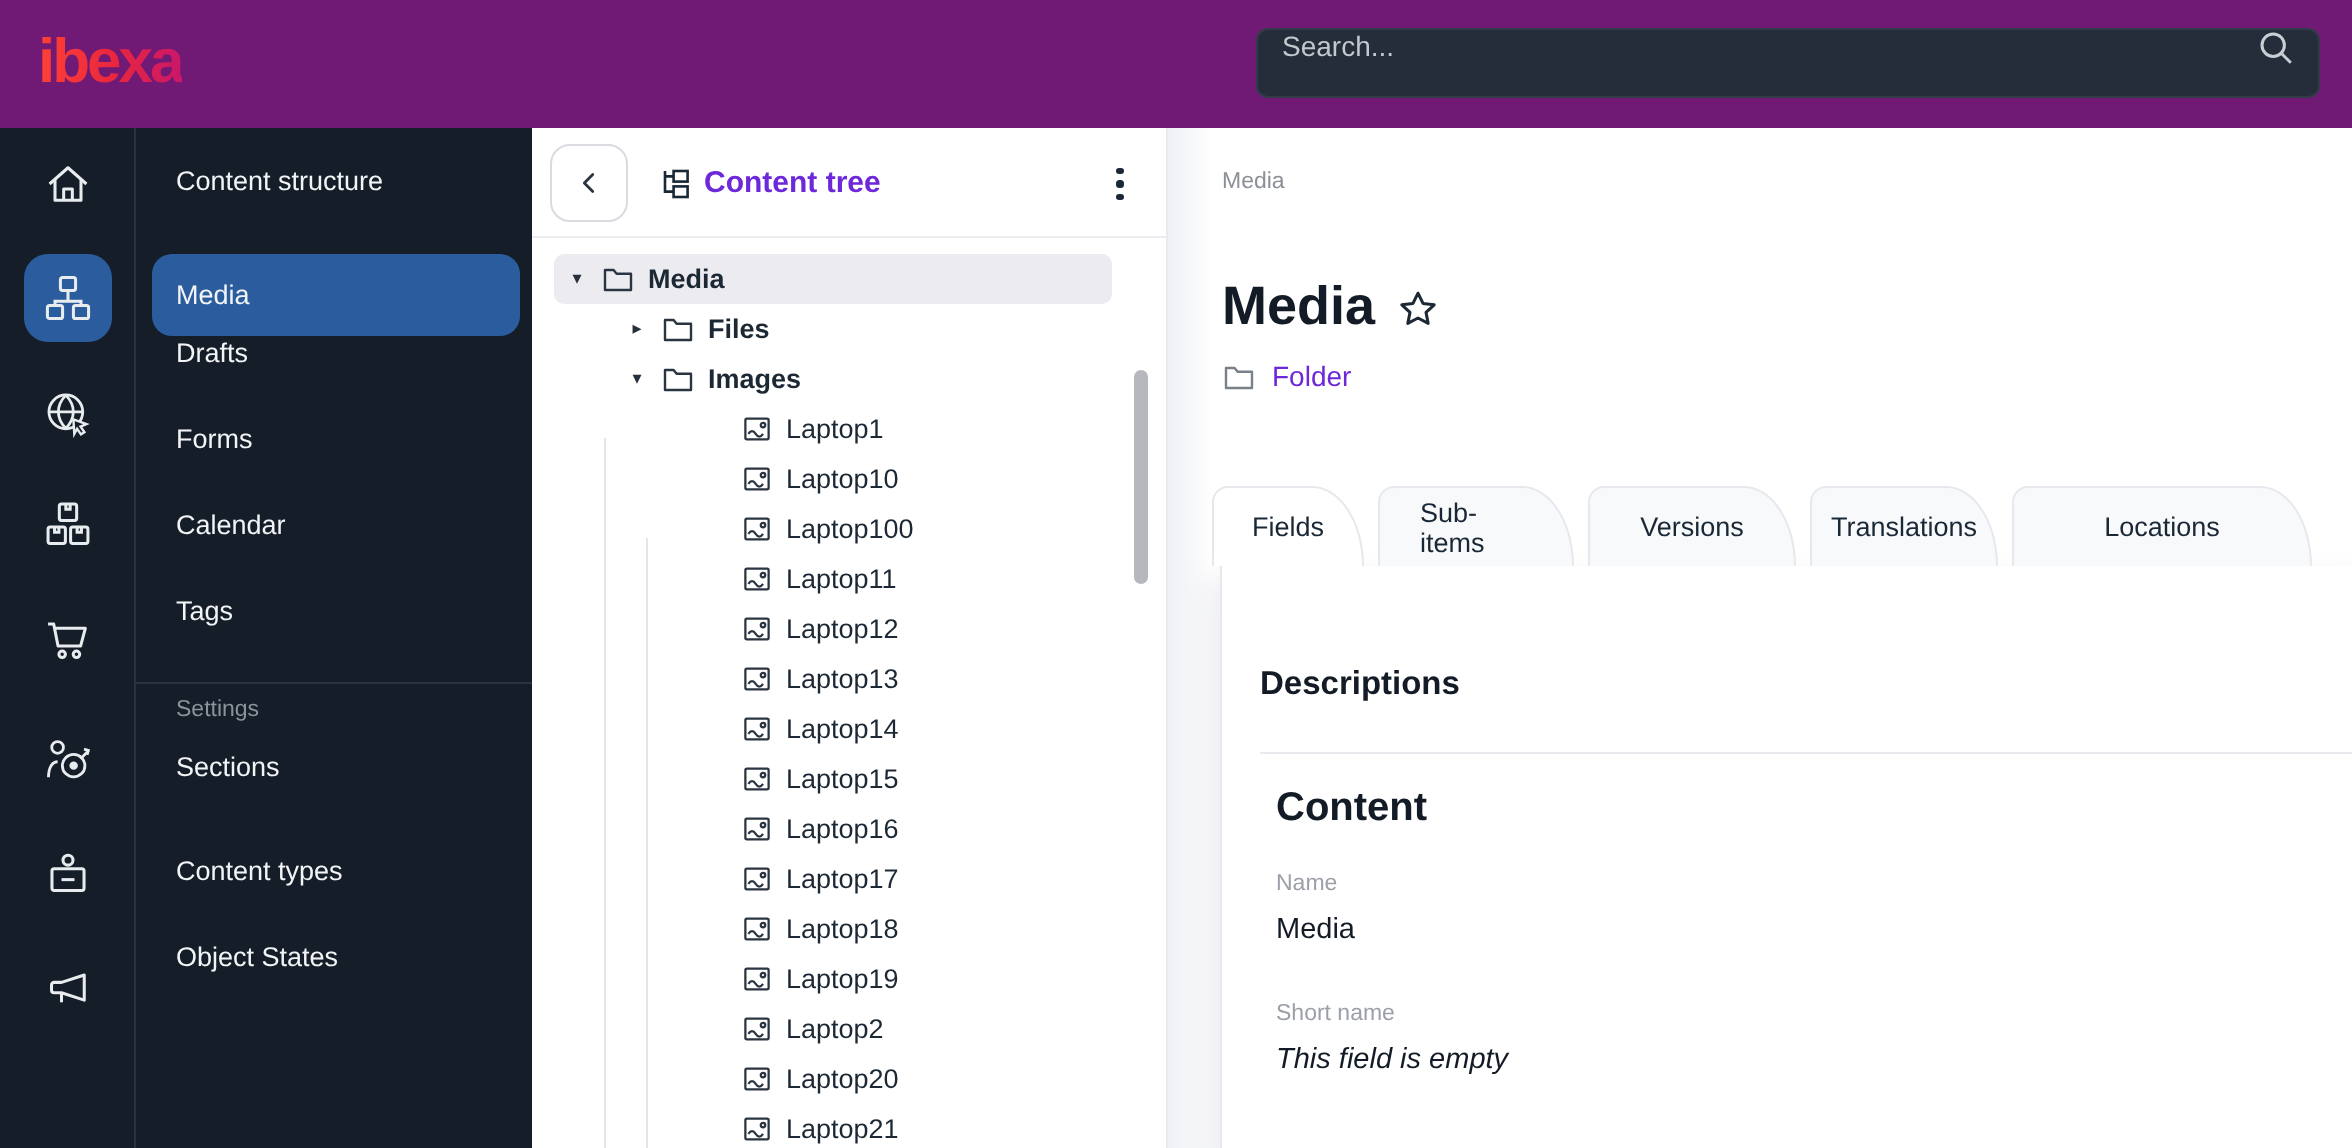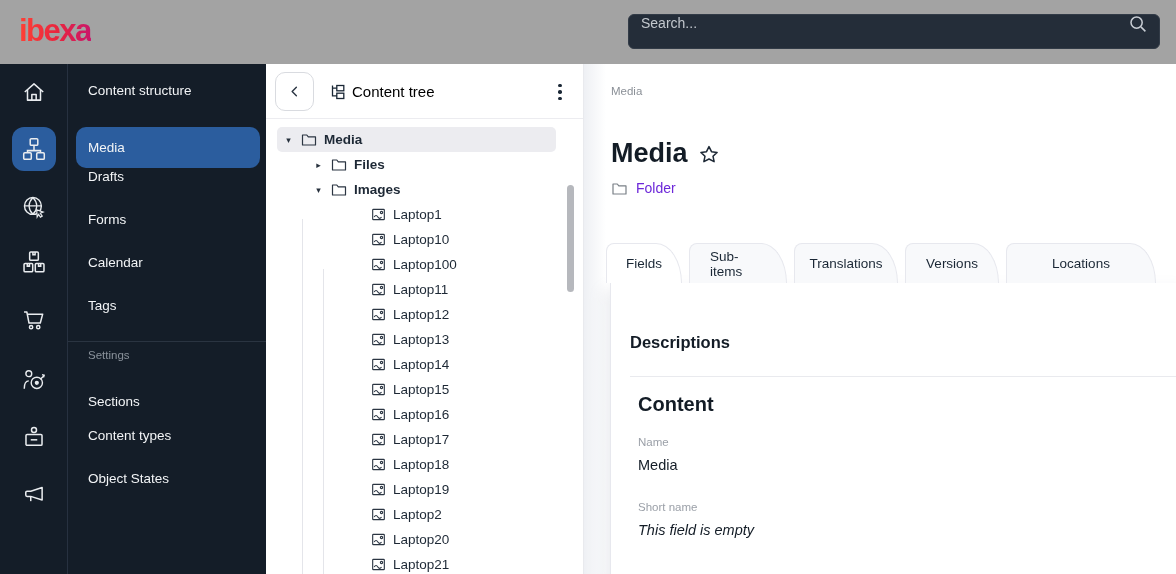--- a/index.html
+++ b/index.html
@@ -1,20 +1,20 @@
 <!DOCTYPE html>
 <html><head>
 <meta charset="utf-8">
 <style>
   * { margin:0; padding:0; box-sizing:border-box; }
   html,body { width:1176px; height:574px; font-family:"Liberation Sans","DejaVu Sans",sans-serif; background:#fff; }
   #app { position:relative; width:1176px; height:574px; overflow:hidden; background:#fff; box-shadow:inset 0 0 0 1px #cfd4da; }
 
   
-  .topbar { position:absolute; left:0; top:0; width:1176px; height:64px; background:#a3a3a3; z-index:5; }
+  .topbar { position:absolute; left:0; top:0; width:1176px; height:64px; background:#701a75; z-index:5; }
   .logo { position:absolute; left:19px; top:13px; font-size:31px; font-weight:700; letter-spacing:-1.5px;
           background:linear-gradient(90deg,#ff4135 0%,#e8253f 55%,#c9176b 100%);
           -webkit-background-clip:text; background-clip:text; color:transparent; cursor:pointer; }
   .searchbox { position:absolute; left:628px; top:14px; width:532px; height:35px; background:#242d39;
                border:1px solid #323b47; border-radius:6px; display:flex; align-items:flex-start; padding:0 12px; }
   .searchbox input { flex:1; background:transparent; border:none; outline:none; color:#dfe2e6; font-size:14px; font-family:inherit; }
   .searchbox input::placeholder { color:#c3c8ce; }
   .search-ic { width:18px; height:18px; flex:0 0 auto; cursor:pointer; }
 
   
@@ -36,32 +36,32 @@
   .mi { position:absolute; left:20px; right:10px; height:20px; line-height:20px; font-size:13.5px; cursor:pointer; white-space:nowrap; }
   .mi.active { left:8px; right:6px; top:63px !important; height:41px; line-height:41px; padding-left:12px;
                background:#2b5d9e; border-radius:10px; }
   .menu-items .mi:nth-of-type(1){ top:17px; }
   .menu-items .mi:nth-of-type(3){ top:103px; }
   .menu-items .mi:nth-of-type(4){ top:146px; }
   .menu-items .mi:nth-of-type(5){ top:189px; }
   .menu-items .mi:nth-of-type(6){ top:232px; }
   .menu-divider { position:absolute; left:0; right:0; top:277px; height:1px; background:#2a3441; }
   .menu-section-label { position:absolute; left:20px; top:285px; font-size:11.5px; color:#8a929b; }
-  .settings-items .mi:nth-of-type(1){ top:328px; }
+  .settings-items .mi:nth-of-type(1){ top:310px; }
   .settings-items .mi:nth-of-type(2){ top:362px; }
   .settings-items .mi:nth-of-type(3){ top:405px; }
 
   
   .treepanel { position:absolute; left:266px; top:64px; width:318px; height:510px; background:#fff; border-right:1px solid #e9eaee; }
   .tree-header { position:absolute; left:0; top:0; right:0; height:55px; border-bottom:1px solid #ececf0; }
   .back-btn { position:absolute; left:9px; top:8px; width:39px; height:39px; border:1px solid #d9dbe0; border-radius:10px;
               background:#fff; display:flex; align-items:center; justify-content:center; cursor:pointer; }
   .back-btn svg { width:15px; height:15px; }
   .tree-title-ic { position:absolute; left:64px; top:20px; width:16px; height:16px; }
-  .tree-title { position:absolute; left:86px; top:19px; font-size:15px; font-weight:400; color:#000000; }
+  .tree-title { position:absolute; left:86px; top:19px; font-size:15px; font-weight:700; color:#6d28d9; }
   .kebab { position:absolute; right:14px; top:18px; width:18px; height:20px; display:flex; flex-direction:column;
            align-items:center; justify-content:center; gap:3px; cursor:pointer; }
   .kebab i { width:3.5px; height:3.5px; border-radius:50%; background:#1a2735; }
 
   .tree-body { position:absolute; left:0; top:60px; right:0; bottom:0; overflow:hidden; }
   .guide { position:absolute; width:1px; background:#e4e5ea; }
   .guide.g1 { left:36px; top:95px; bottom:0; }
   .guide.g2 { left:57px; top:145px; bottom:0; }
   .rows { position:absolute; left:11px; right:27px; top:3px; }
   .trow { position:relative; display:flex; align-items:center; height:25px; gap:7px; font-size:13.5px; color:#1d2835; cursor:pointer; border-radius:5px; }
@@ -439,24 +439,24 @@
     </div>
 
     <div class="tabs">
       <div class="tab active">
           <span>Fields</span>
         </div>
         <div class="tab">
           <span>Sub-items</span>
         </div>
         <div class="tab">
+          <span>Versions</span>
+        </div>
+        <div class="tab">
           <span>Translations</span>
-        </div>
-        <div class="tab">
-          <span>Versions</span>
         </div>
         <div class="tab">
           <span>Locations</span>
         </div>
     </div>
 
     <div class="tab-panel">
       <div class="sec-heading">Descriptions</div>
       <div class="sec-divider"></div>
       <div class="grp-heading">Content</div>

